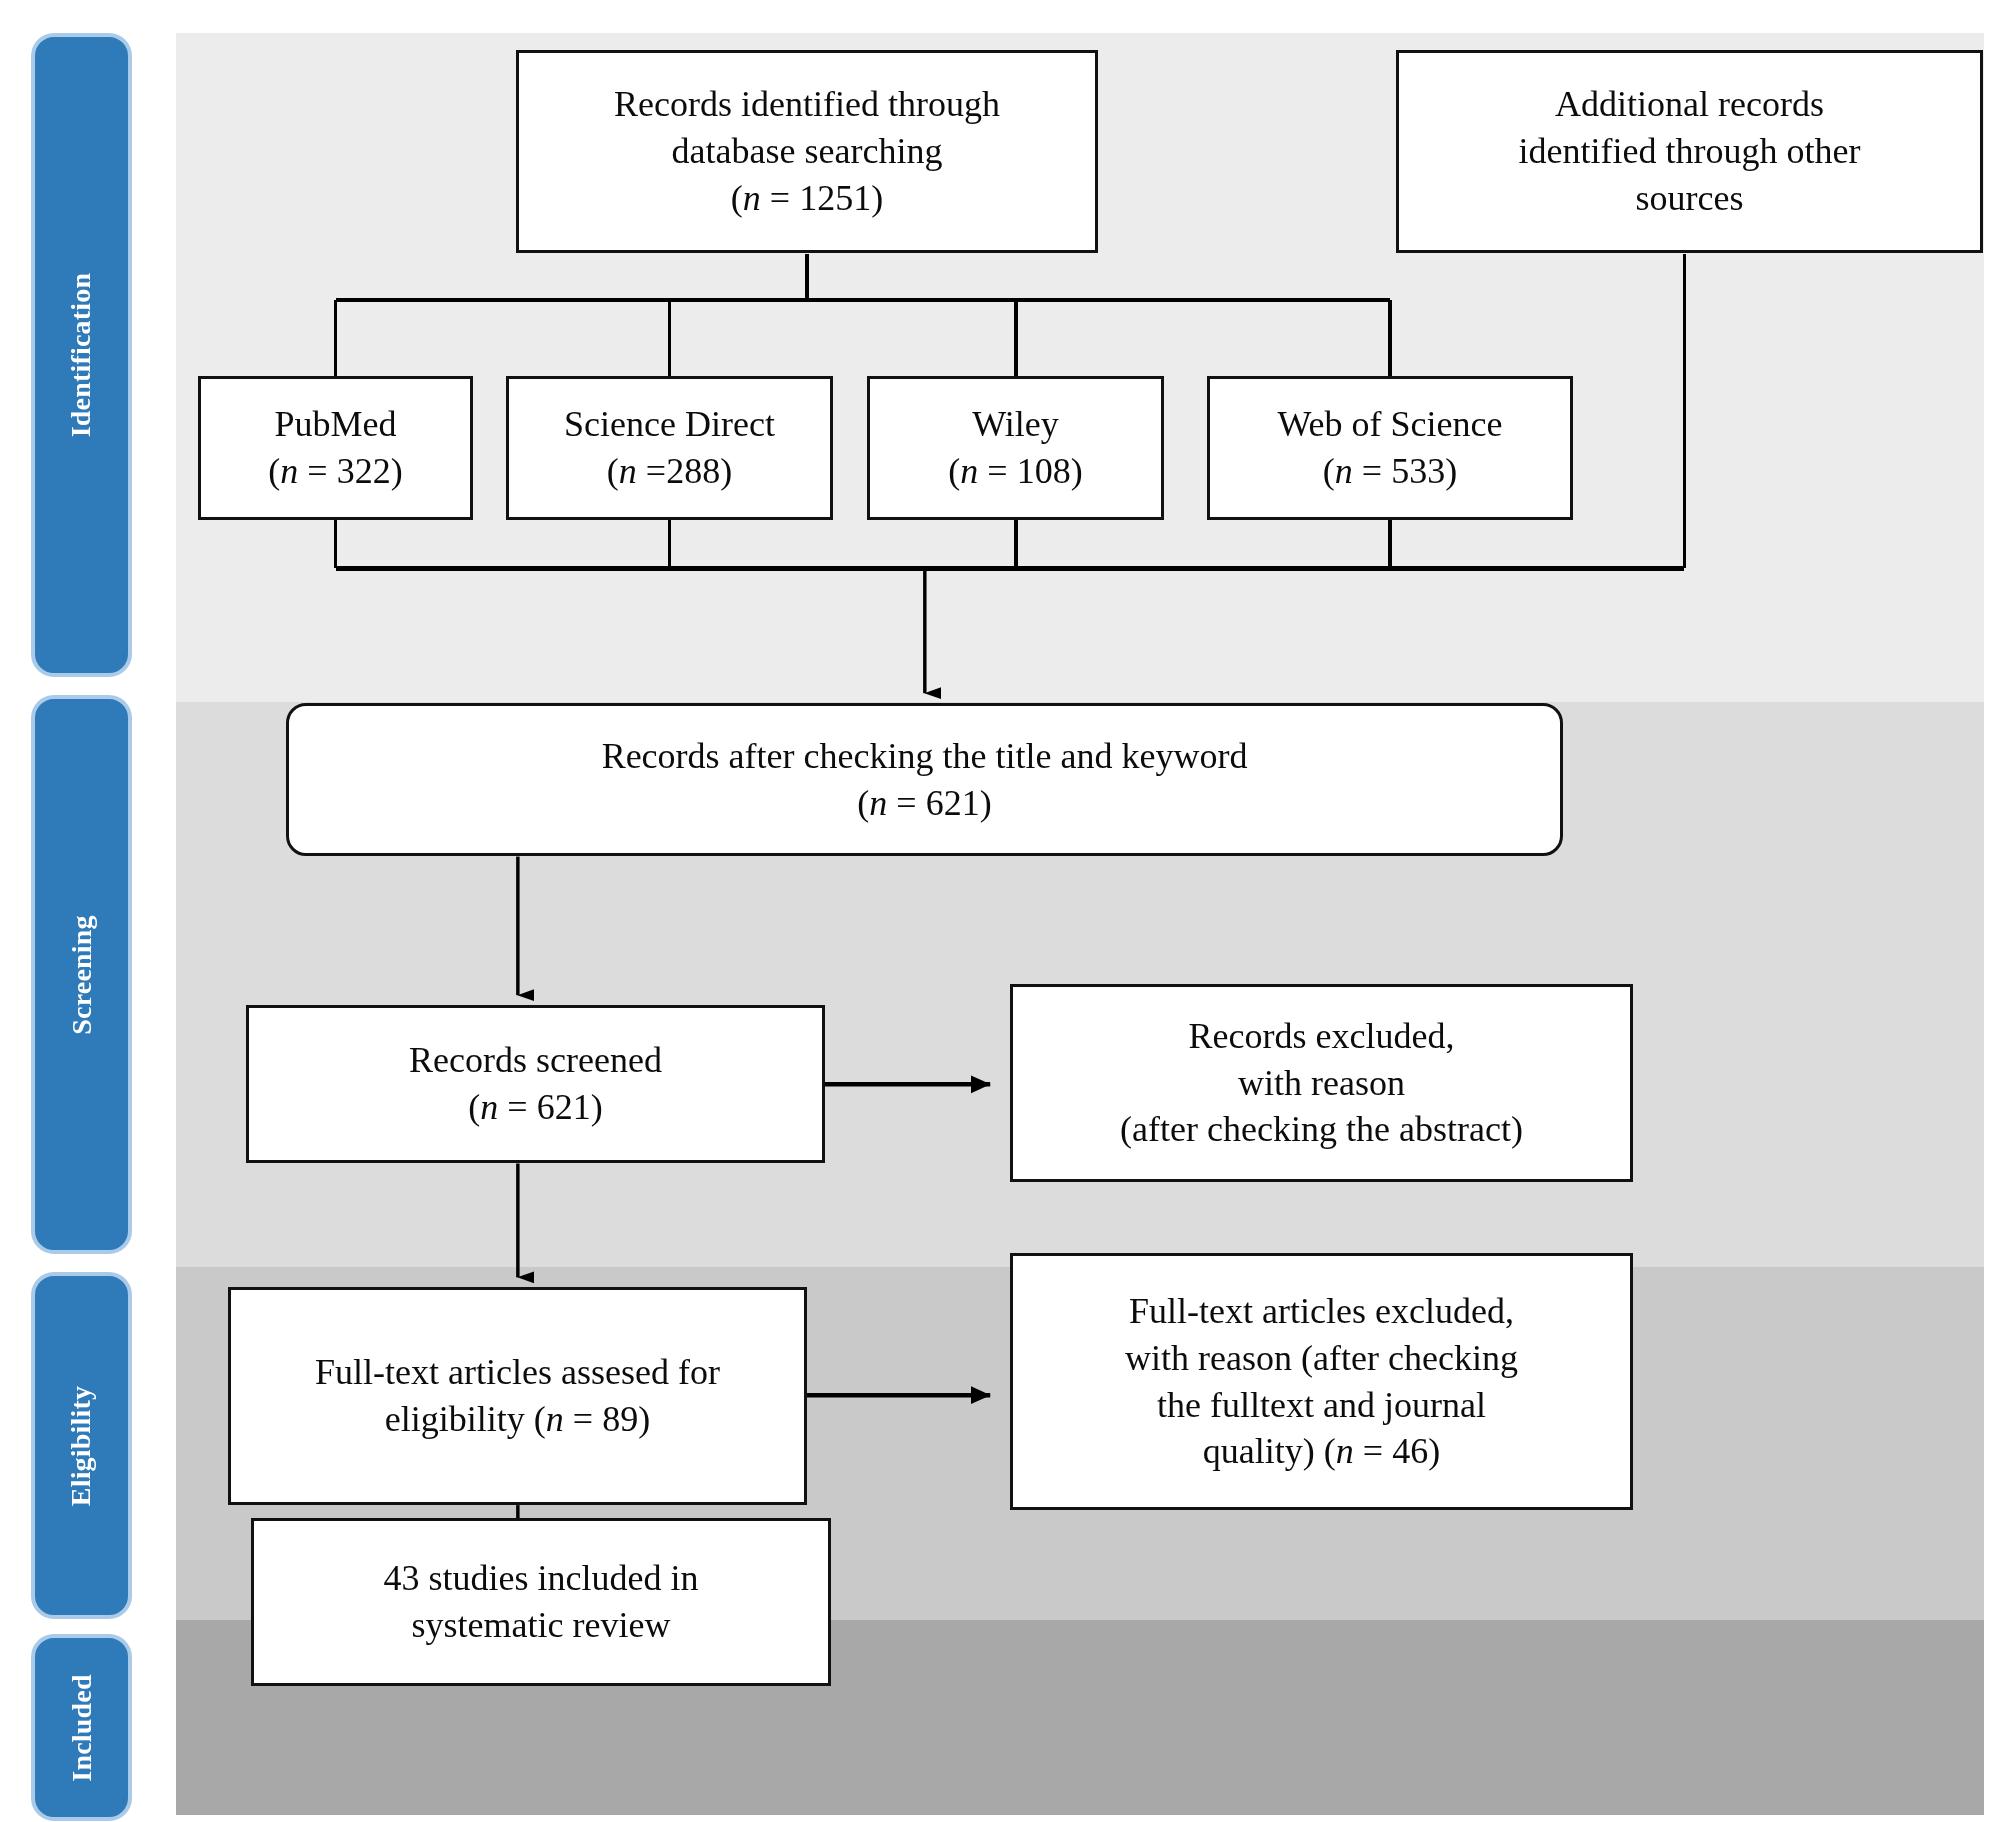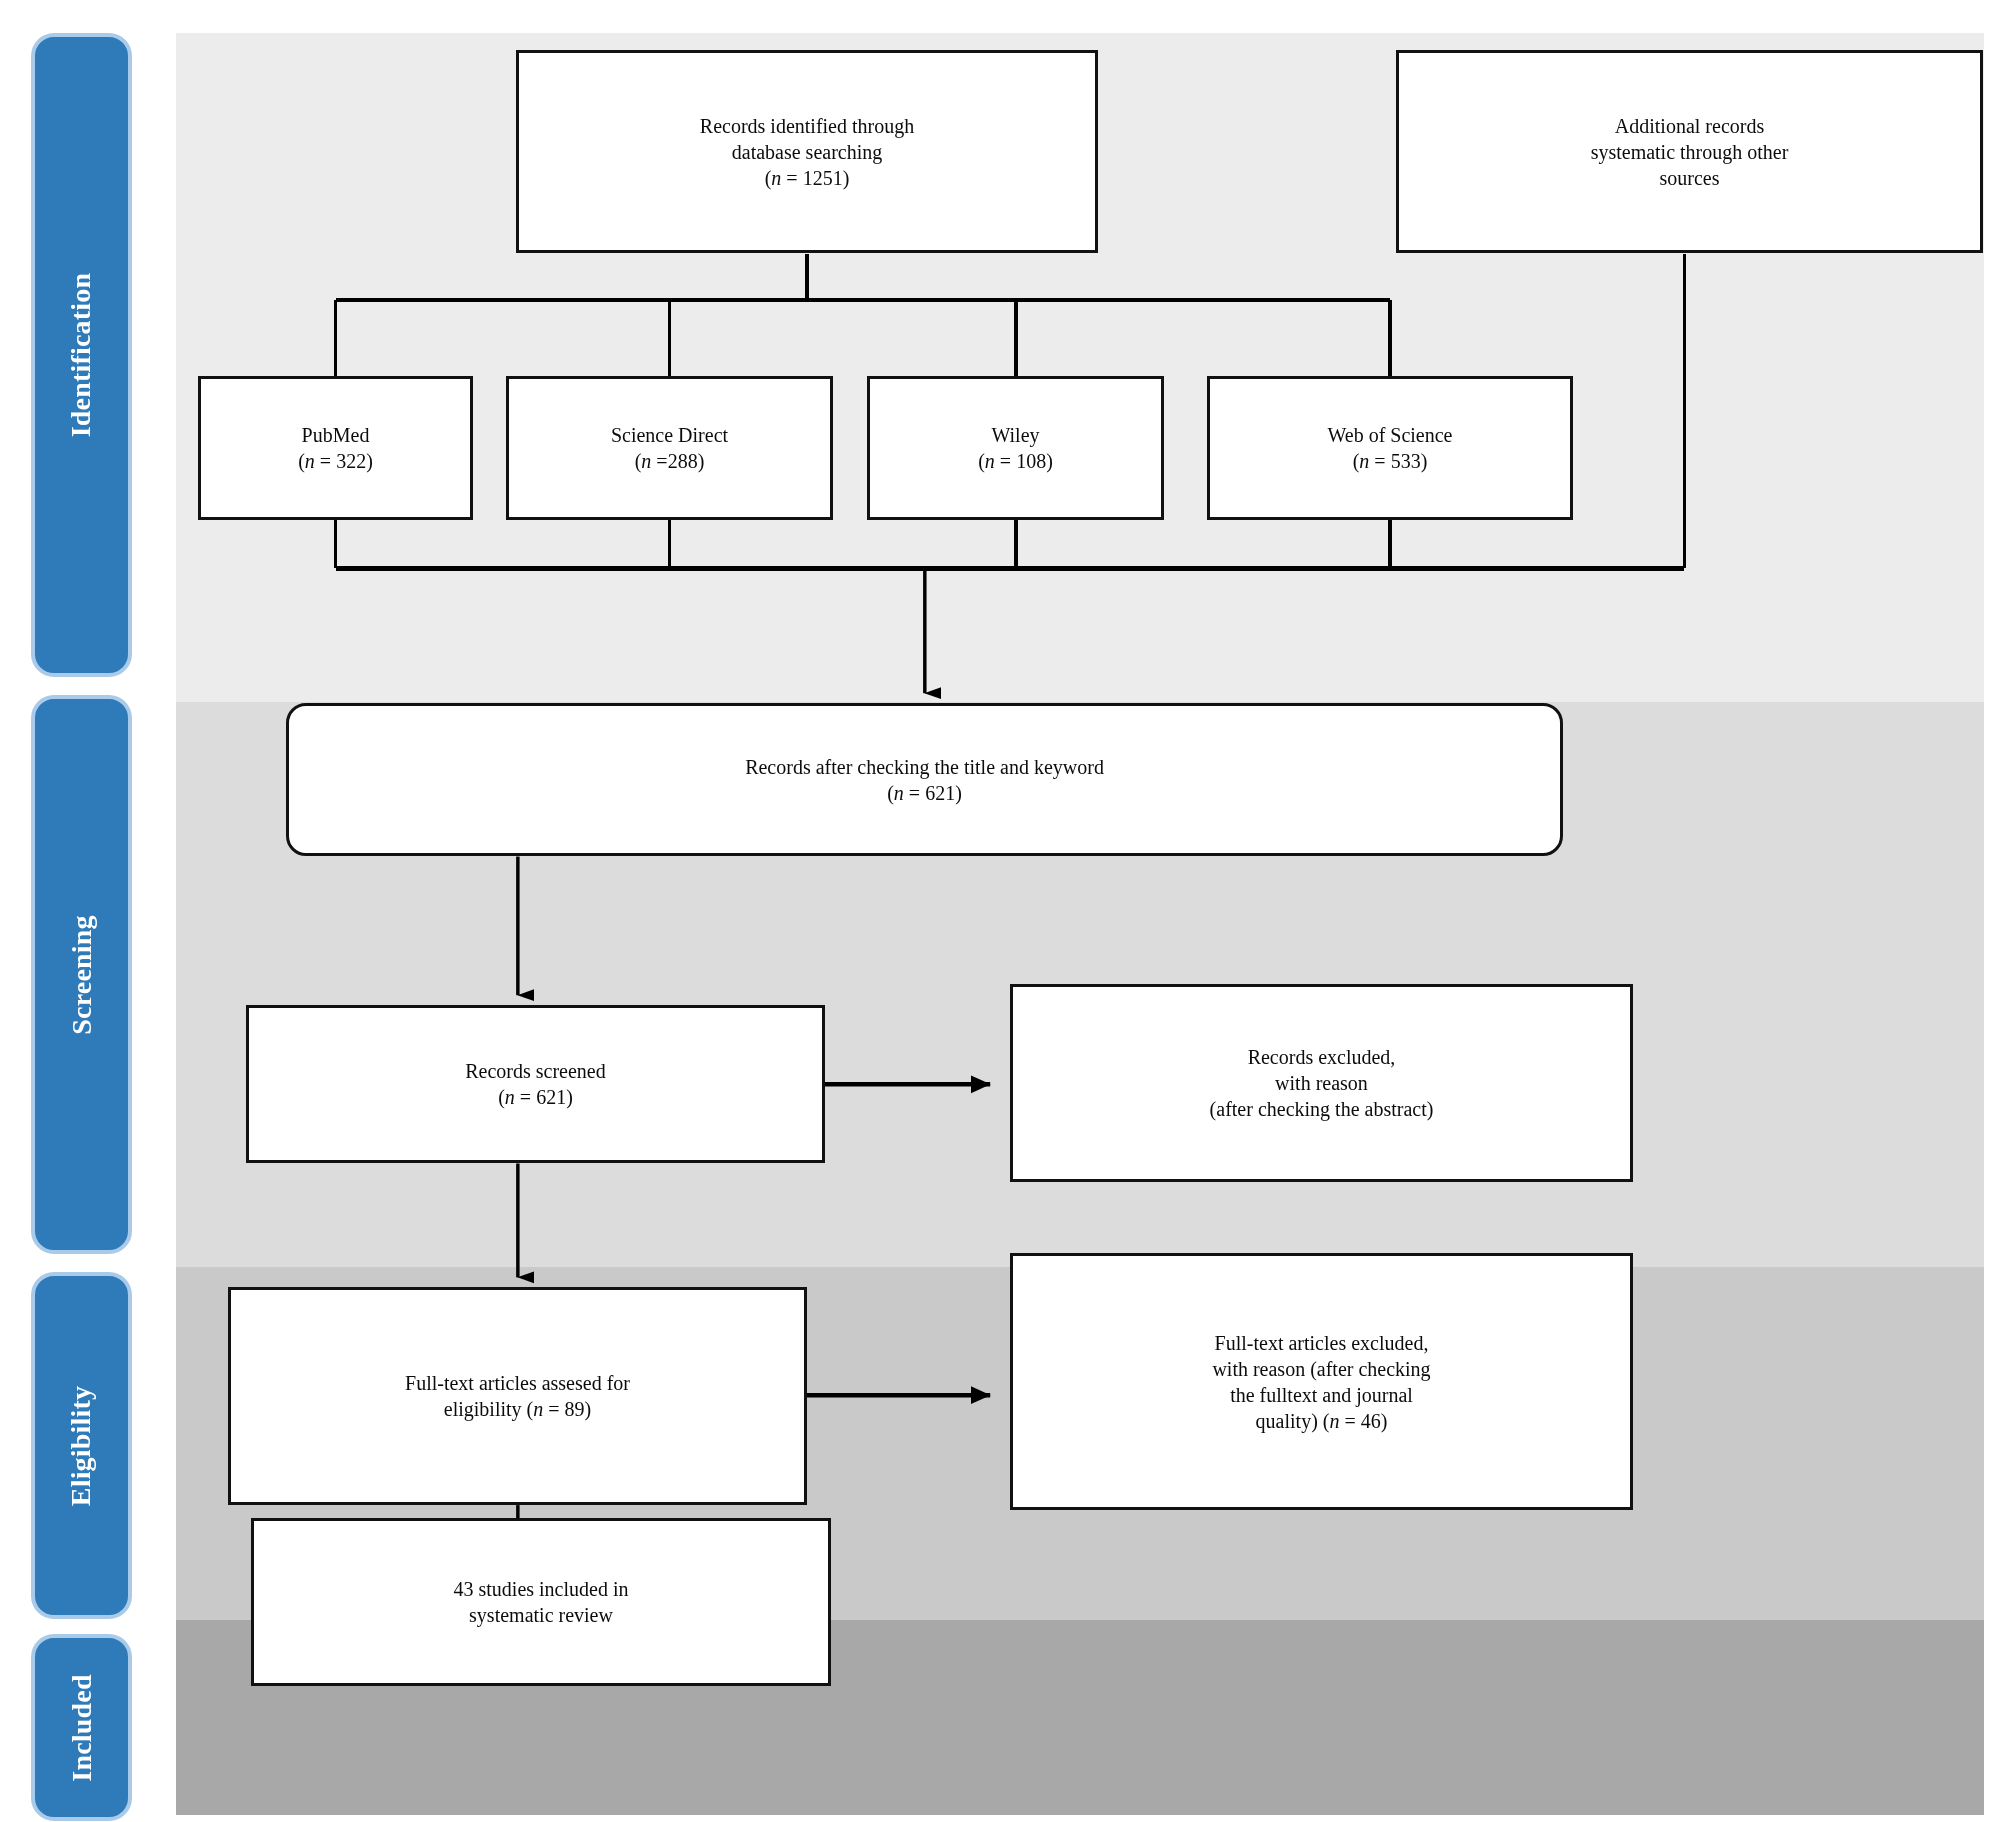--- a/index.html
+++ b/index.html
@@ -38,21 +38,21 @@
 
   
   .node{
     position:absolute;
     background:#ffffff;
     border:3.5px solid #111111;
     box-sizing:border-box;
     display:flex;align-items:center;justify-content:center;
     text-align:center;
     color:#0c0c0c;
-    font-size:20px;
+    font-size:36px;
     line-height:1.30;
     padding:5px 12px;
     font-family:"Liberation Serif","DejaVu Serif",serif;
   }
   .node .txt{display:block;width:100%;}
   .node em{font-style:italic;}
 
   #node-db-search   {left:516px; top:50px;  width:582px; height:203px;}
   #node-other-src   {left:1396px; top:50px;  width:587px; height:203px;}
   #node-pubmed      {left:198px;  top:376px;  width:275px;  height:144px;}
@@ -139,21 +139,21 @@
     <span class="txt">
       <span>Records identified through</span><br>
       <span>database searching</span><br>
       <span>(<em>n</em> = 1251)</span>
     </span>
   </div>
 
   <div class="node" id="node-other-src">
     <span class="txt">
       <span>Additional records</span><br>
-      <span>systematic through other</span><br>
+      <span>identified through other</span><br>
       <span>sources</span>
     </span>
   </div>
 
   <div class="node" id="node-pubmed">
     <span class="txt">
       <span>PubMed</span><br>
       <span>(<em>n</em> = 322)</span>
     </span>
   </div>

